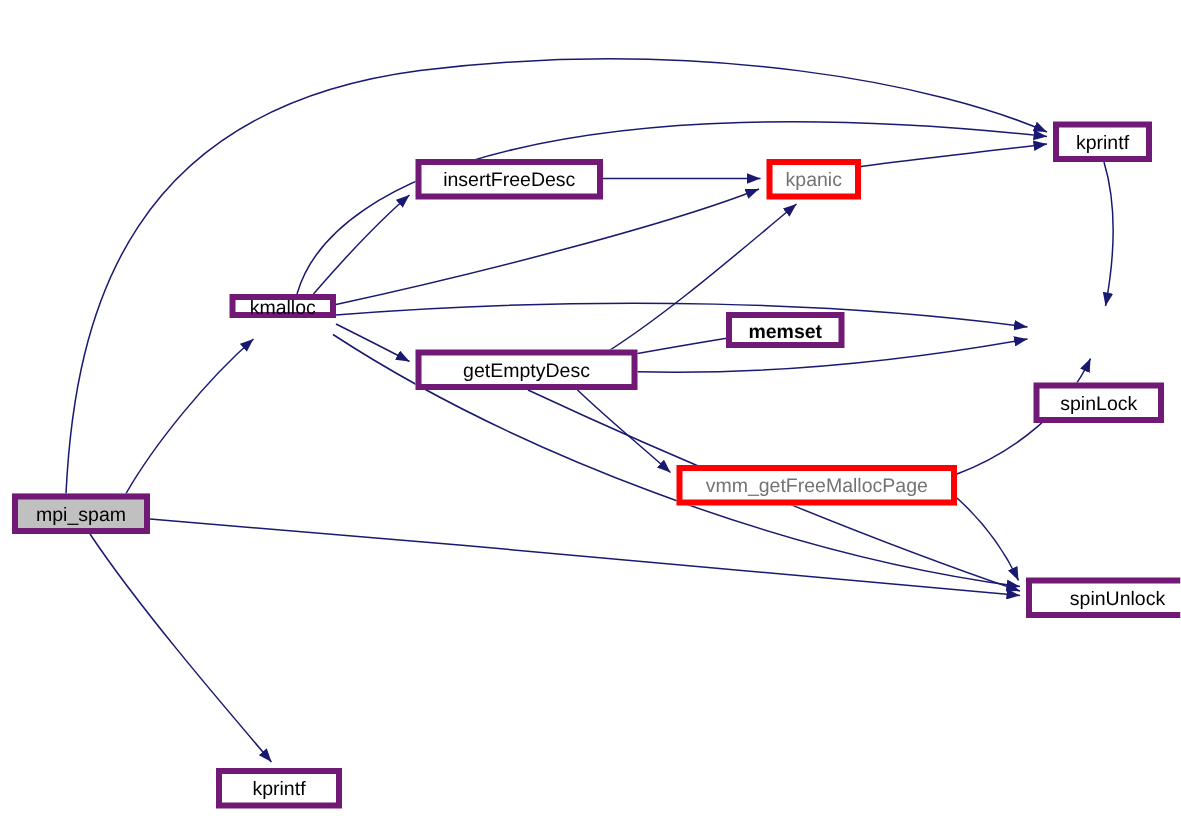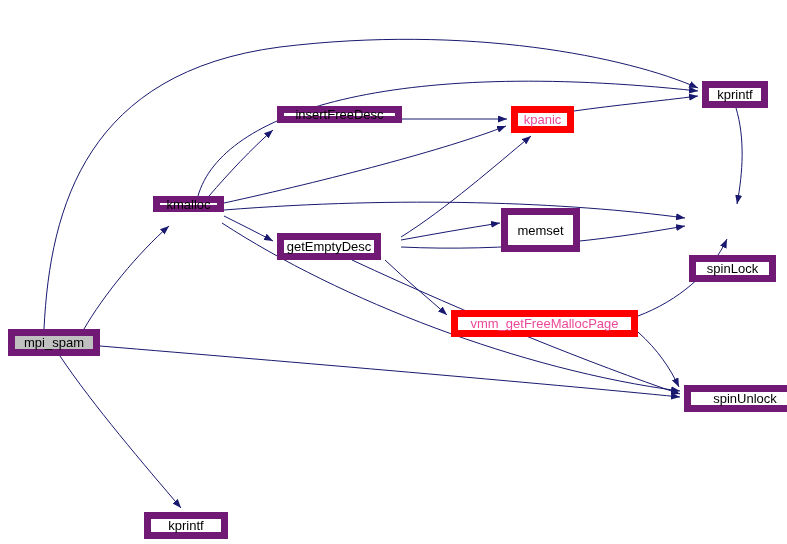--- a/index.html
+++ b/index.html
@@ -23,38 +23,38 @@
   }
   #edge-layer path.edge {
     fill: none;
     stroke: #191970;
     stroke-width: 1;
   }
   .node {
     position: absolute;
     z-index: 1;
     box-sizing: border-box;
-    border: 7px solid #701a75;
+    border: 4px solid #701a75;
     background: #ffffff;
     color: #000000;
     font-size: 13px;
     line-height: 1;
     display: flex;
     align-items: center;
     justify-content: center;
     white-space: nowrap;
     cursor: pointer;
   }
   .node.current {
     background: #c0c0c0;
     cursor: default;
   }
   .node.truncated {
     border-color: #ff0000;
-    color: #ec4899;
+    color: #737373;
   }
 </style>
 </head>
 <body>
 
 <div class="graph">
 
   <svg id="edge-layer" width="787" height="544">
     <defs>
       <marker id="arrowhead" markerWidth="9" markerHeight="7" refX="9" refY="3.5" orient="auto" markerUnits="userSpaceOnUse">
@@ -80,31 +80,31 @@
       <path d="M 352,260 C 472,316 592,364 680,394" class="edge" marker-end="url(#arrowhead)"></path>
       <path d="M 638,316 C 678,301 712,272 727,239" class="edge" marker-end="url(#arrowhead)"></path>
       <path d="M 638,332 C 658,350 670,368 679,387" class="edge" marker-end="url(#arrowhead)"></path>
       <path d="M 736,108 C 745,138 743,172 737,204" class="edge" marker-end="url(#arrowhead)"></path>
     </svg>
 
   <div class="node current" style="left:8px;   top:329px; width:92px;  height:27px;">mpi_spam</div>
 
   <div class="node" style="left:153px; top:196px; width:71px;  height:16px;">kmalloc</div>
 
-  <div class="node" style="left:277px; top:106px; width:125px; height:17px;">insertFreeDesc</div>
+  <div class="node" style="left:277px; top:106px; width:125px; height:27px;">insertFreeDesc</div>
 
   <div class="node truncated" style="left:511px; top:106px; width:63px;  height:27px;">kpanic</div>
 
   <div class="node" style="left:702px; top:81px;  width:66px;  height:27px;">kprintf</div>
 
   <div class="node" style="left:689px; top:208px; width:87px;  height:27px;margin-top:47px;">spinLock</div>
 
-  <div class="node" style="left:501px; top:208px; width:79px;  height:44px;">memset</div>
+  <div class="node" style="left:484px; top:208px; width:79px;  height:24px;font-weight:bold;">memset</div>
 
-  <div class="node" style="left:277px; top:233px; width:104px; height:27px;">getEmptyDesc</div>
+  <div class="node" style="left:277px; top:233px; width:148px; height:27px;">getEmptyDesc</div>
 
   <div class="node truncated" style="left:451px; top:310px; width:187px; height:27px;text-align:center;">vmm_getFreeMallocPage</div>
 
   <div class="node" style="left:684px; top:385px; width:122px;  height:27px;">spinUnlock</div>
 
   <div class="node" style="left:144px; top:512px; width:84px;  height:27px;">kprintf</div>
 
 </div>
 
 </body></html>

